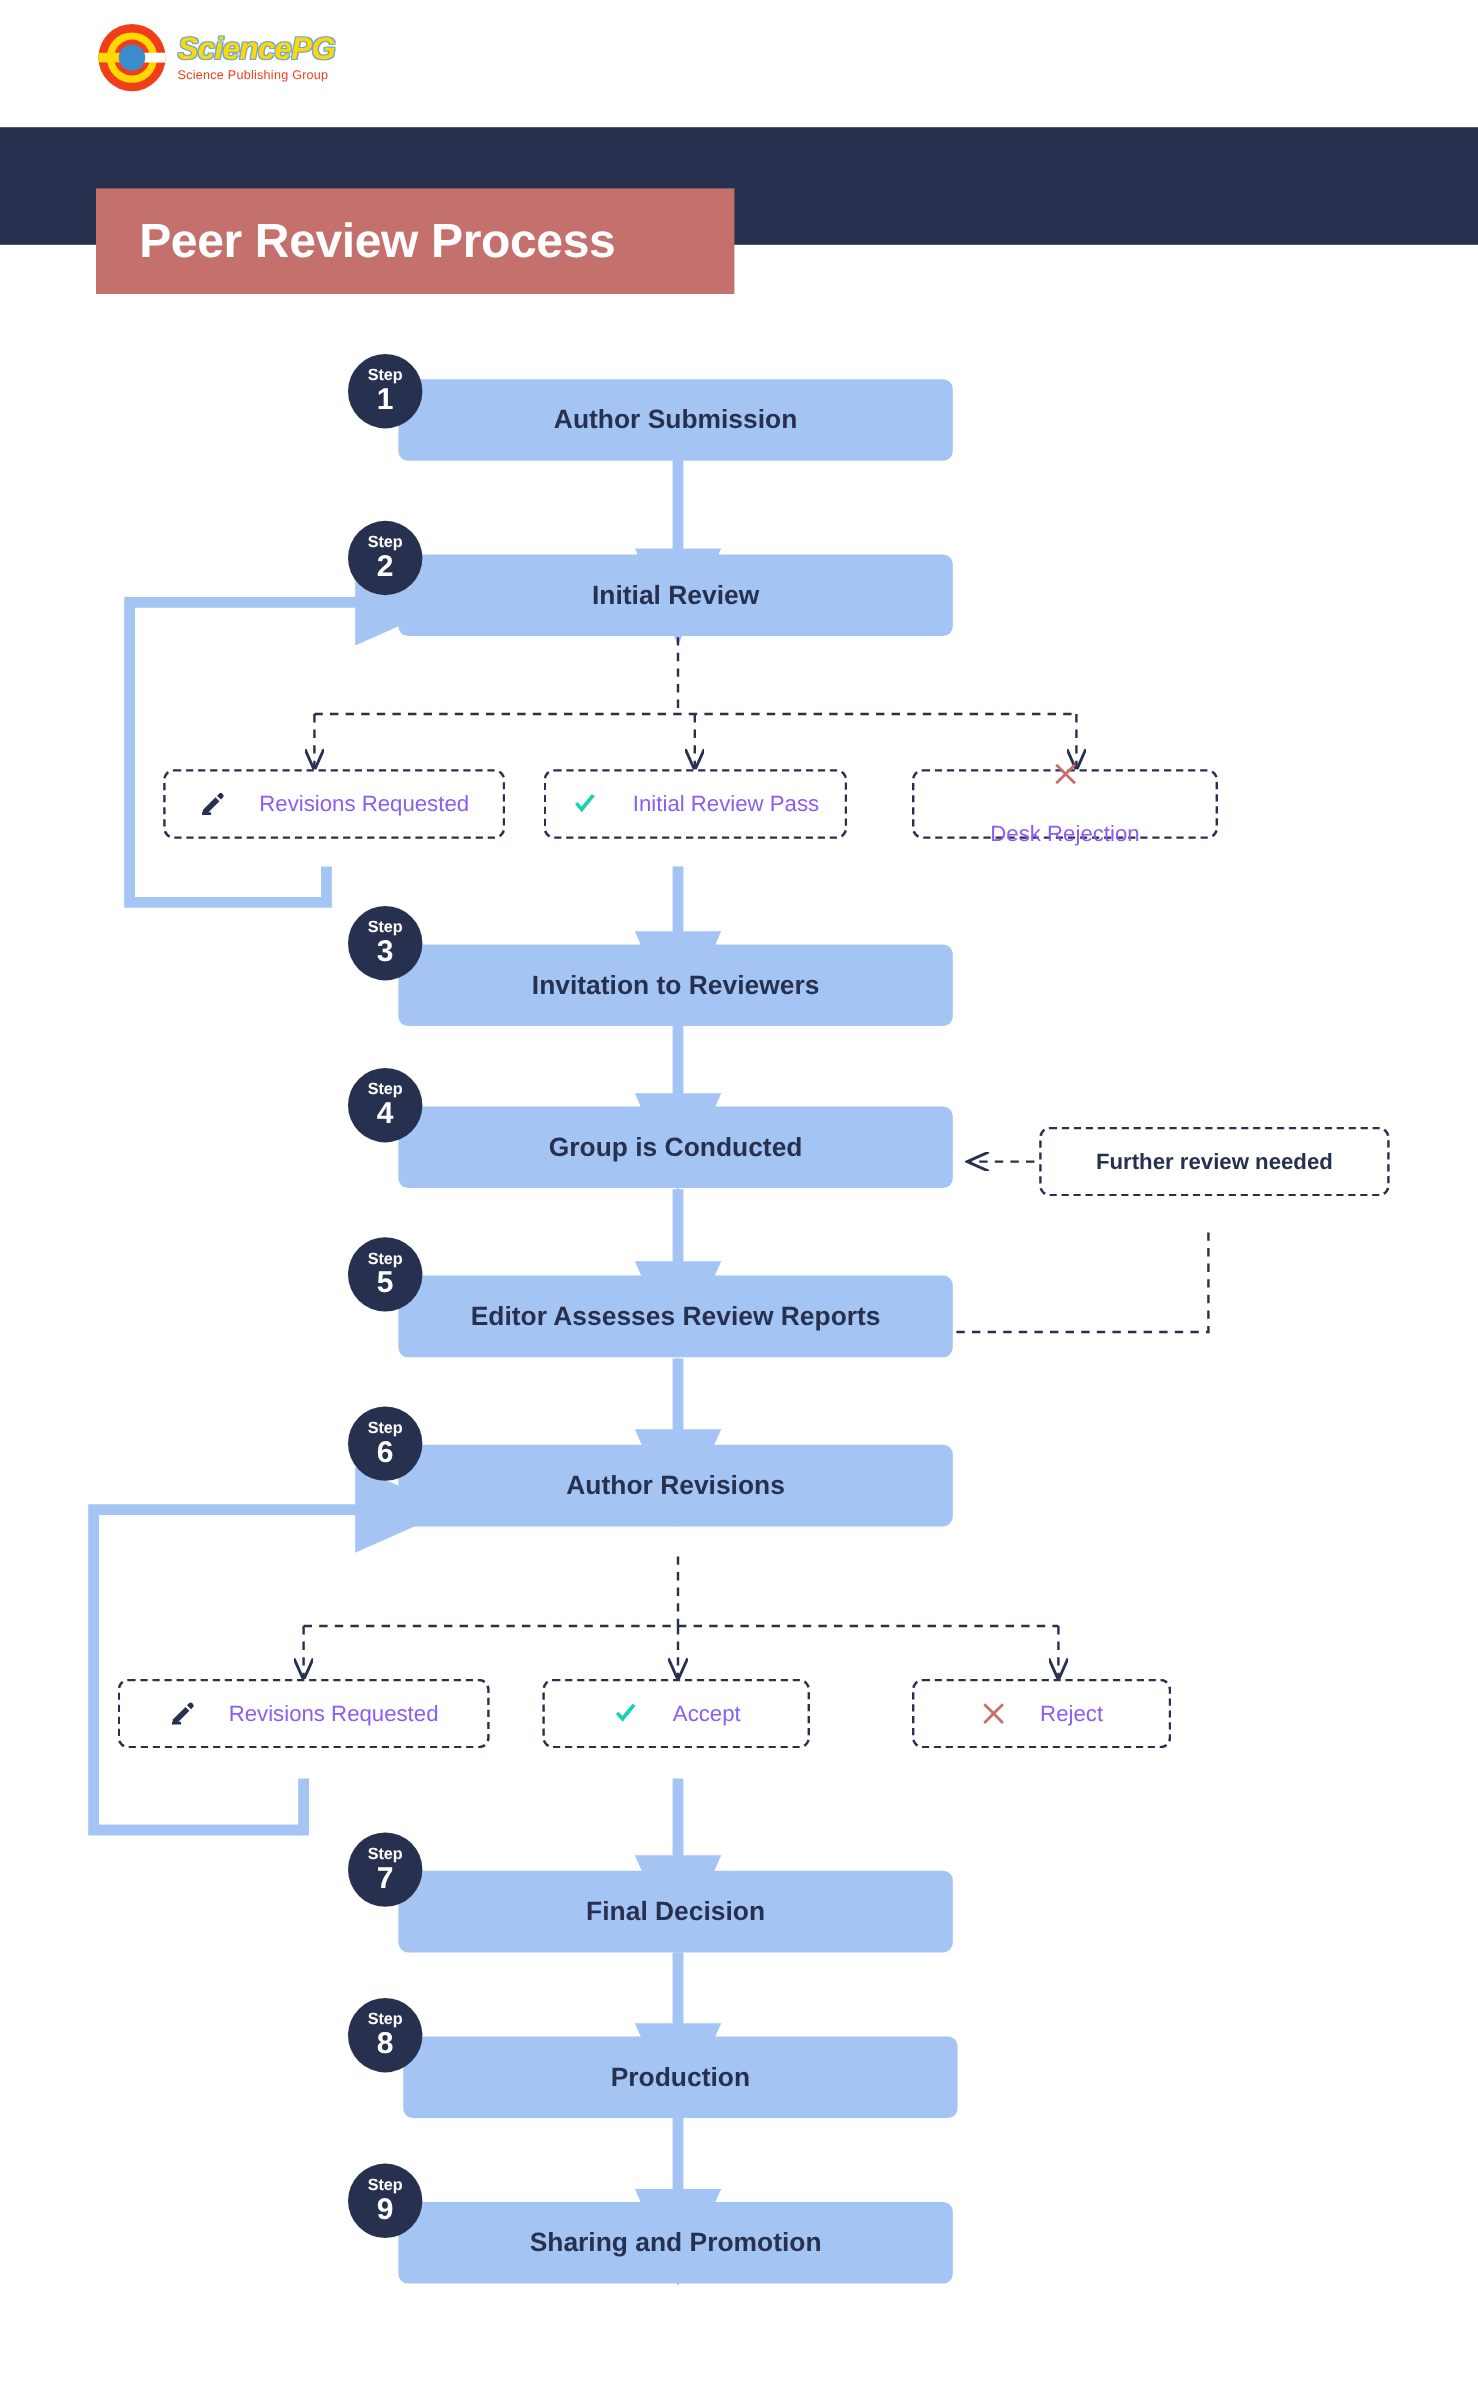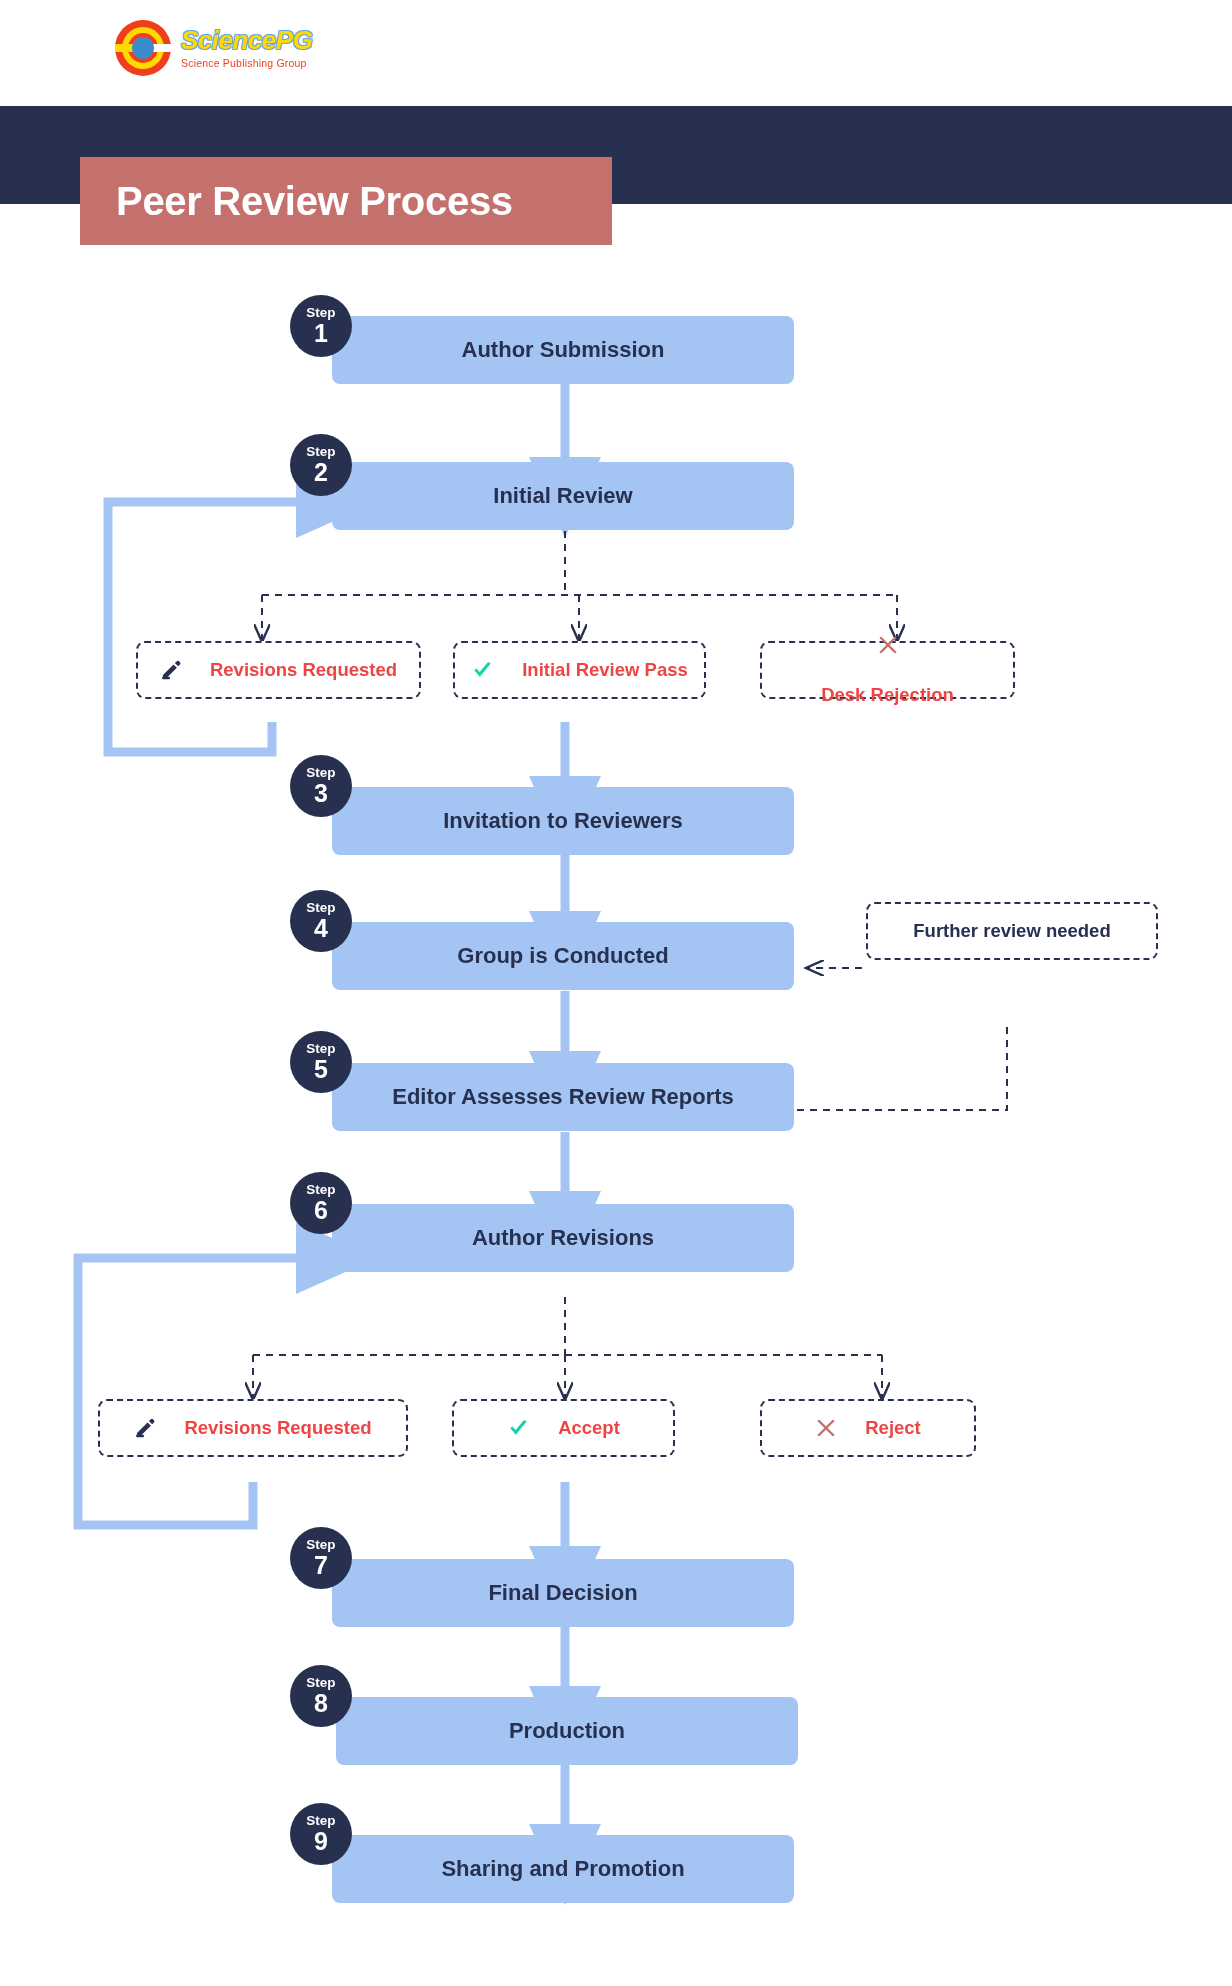--- a/index.html
+++ b/index.html
@@ -16,21 +16,20 @@
     background: #ffffff;
     overflow: hidden;
   }
 
   
   .logo-bar {
     position: absolute;
     left: 0; top: 0;
     width: 1056px; height: 106px;
     background: #ffffff;
-    margin-left: 33px;
   }
   .logo-wrap {
     position: absolute;
     left: 82px; top: 20px;
     display: flex;
     align-items: center;
     gap: 10px;
   }
   .logo-mark {
     position: relative;
@@ -149,23 +148,23 @@
   .dbox {
     position: absolute;
     height: 58px;
     border: 2.5px dashed #28304f;
     border-radius: 9px;
     background: #ffffff;
     display: flex;
     align-items: center;
     justify-content: center;
     gap: 28px;
-    color: #ef4444;
+    color: #8b5cf6;
     font-size: 18.5px;
-    font-weight: bold;
+    font-weight: normal;
     z-index: 4;
   }
   .dbox .ic { display: inline-flex; align-items: center; }
   .note {
     position: absolute;
     height: 58px;
     border: 2.5px dashed #28304f;
     border-radius: 9px;
     background: #ffffff;
     display: flex;
@@ -303,21 +302,21 @@
   </div>
 
   <div class="badge" style="left:290px; top:890px;">
     <span class="lbl">Step</span>
     <span class="num">4</span>
   </div>
   <div class="step-box" style="left:332px; top:922px; width:462px;">
     <span>Group is Conducted</span>
   </div>
 
-  <div class="note" style="left:866px; top:902px; width:292px;">
+  <div class="note" style="left:866px; top:939px; width:292px;">
     <span>Further review needed</span>
   </div>
 
   <div class="badge" style="left:290px; top:1031px;">
     <span class="lbl">Step</span>
     <span class="num">5</span>
   </div>
   <div class="step-box" style="left:332px; top:1063px; width:462px;">
     <span>Editor Assesses Review Reports</span>
   </div>

